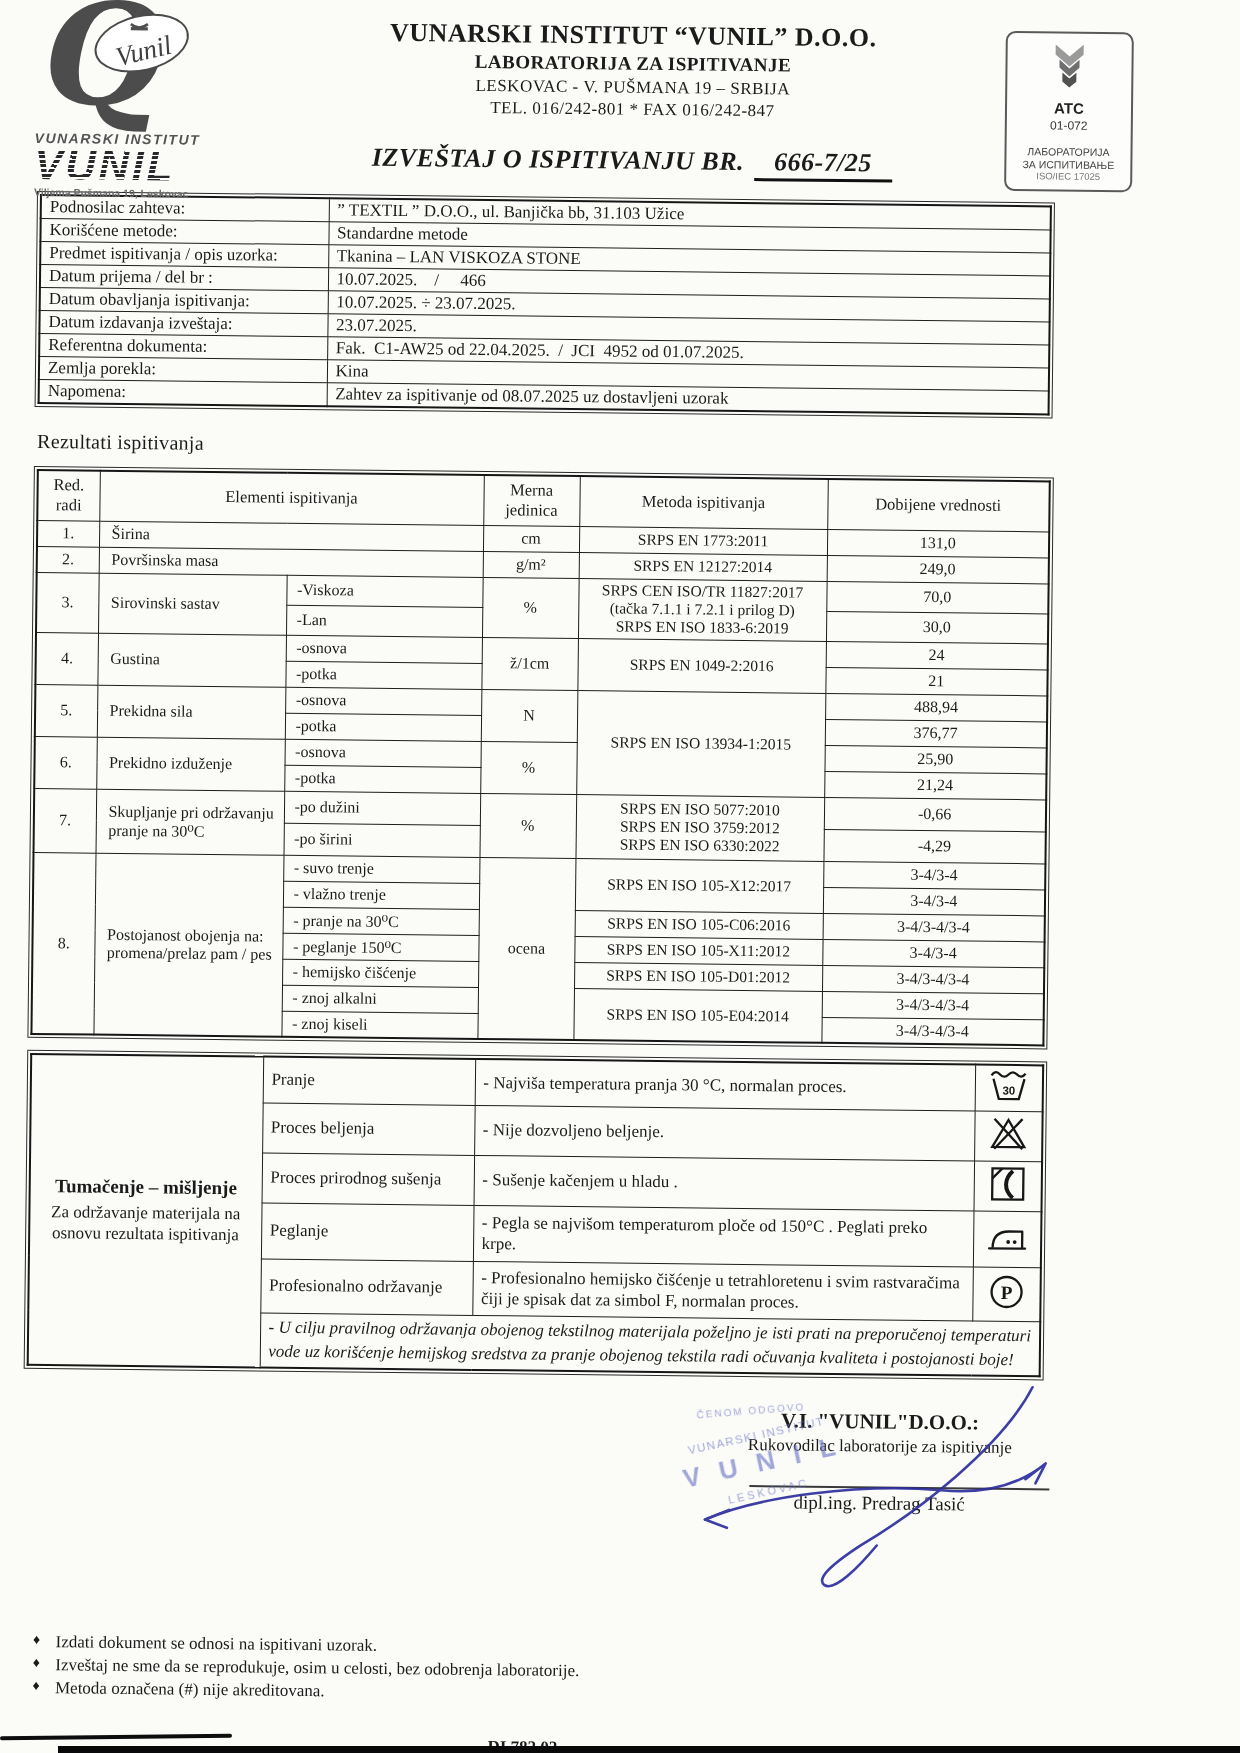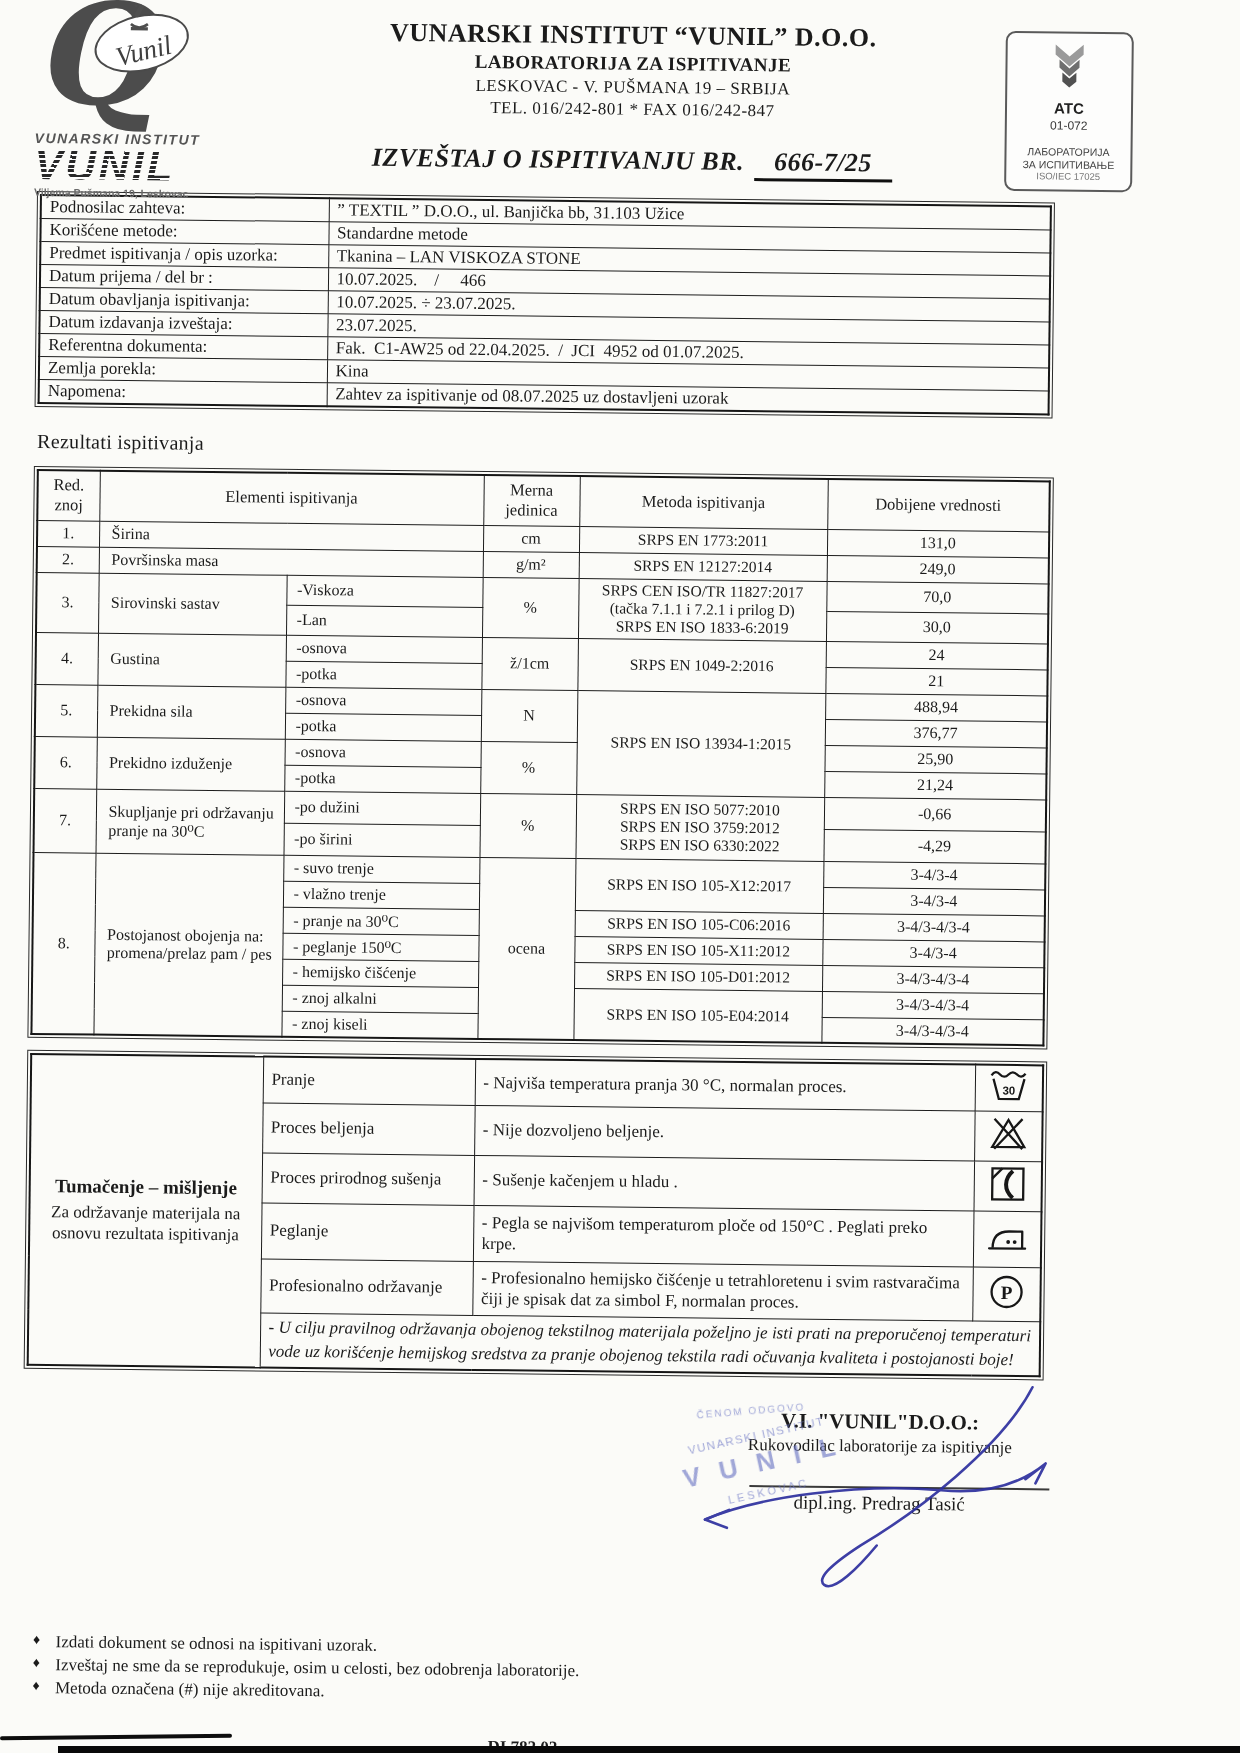--- a/index.html
+++ b/index.html
@@ -208,21 +208,21 @@
     <colgroup>
         <col style="width:62px">
         <col style="width:188px">
         <col style="width:196px">
       <col style="width:96px">
         <col style="width:248px">
         <col style="width:222px">
       </colgroup>
     <tbody>
       <tr class="hrow">
-        <td class="hcell">Red. znoj</td>
+        <td class="hcell">Red. radi</td>
         <td class="hcell" colspan="2">Elementi ispitivanja</td>
         <td class="hcell">Merna jedinica</td>
         <td class="hcell">Metoda ispitivanja</td>
         <td class="hcell">Dobijene vrednosti</td>
       </tr>
       <tr>
         <td class="c-num">1.</td>
         <td class="c-el" colspan="2">Širina</td>
         <td class="c-unit">cm</td>
         <td class="c-met">SRPS EN 1773:2011</td>

